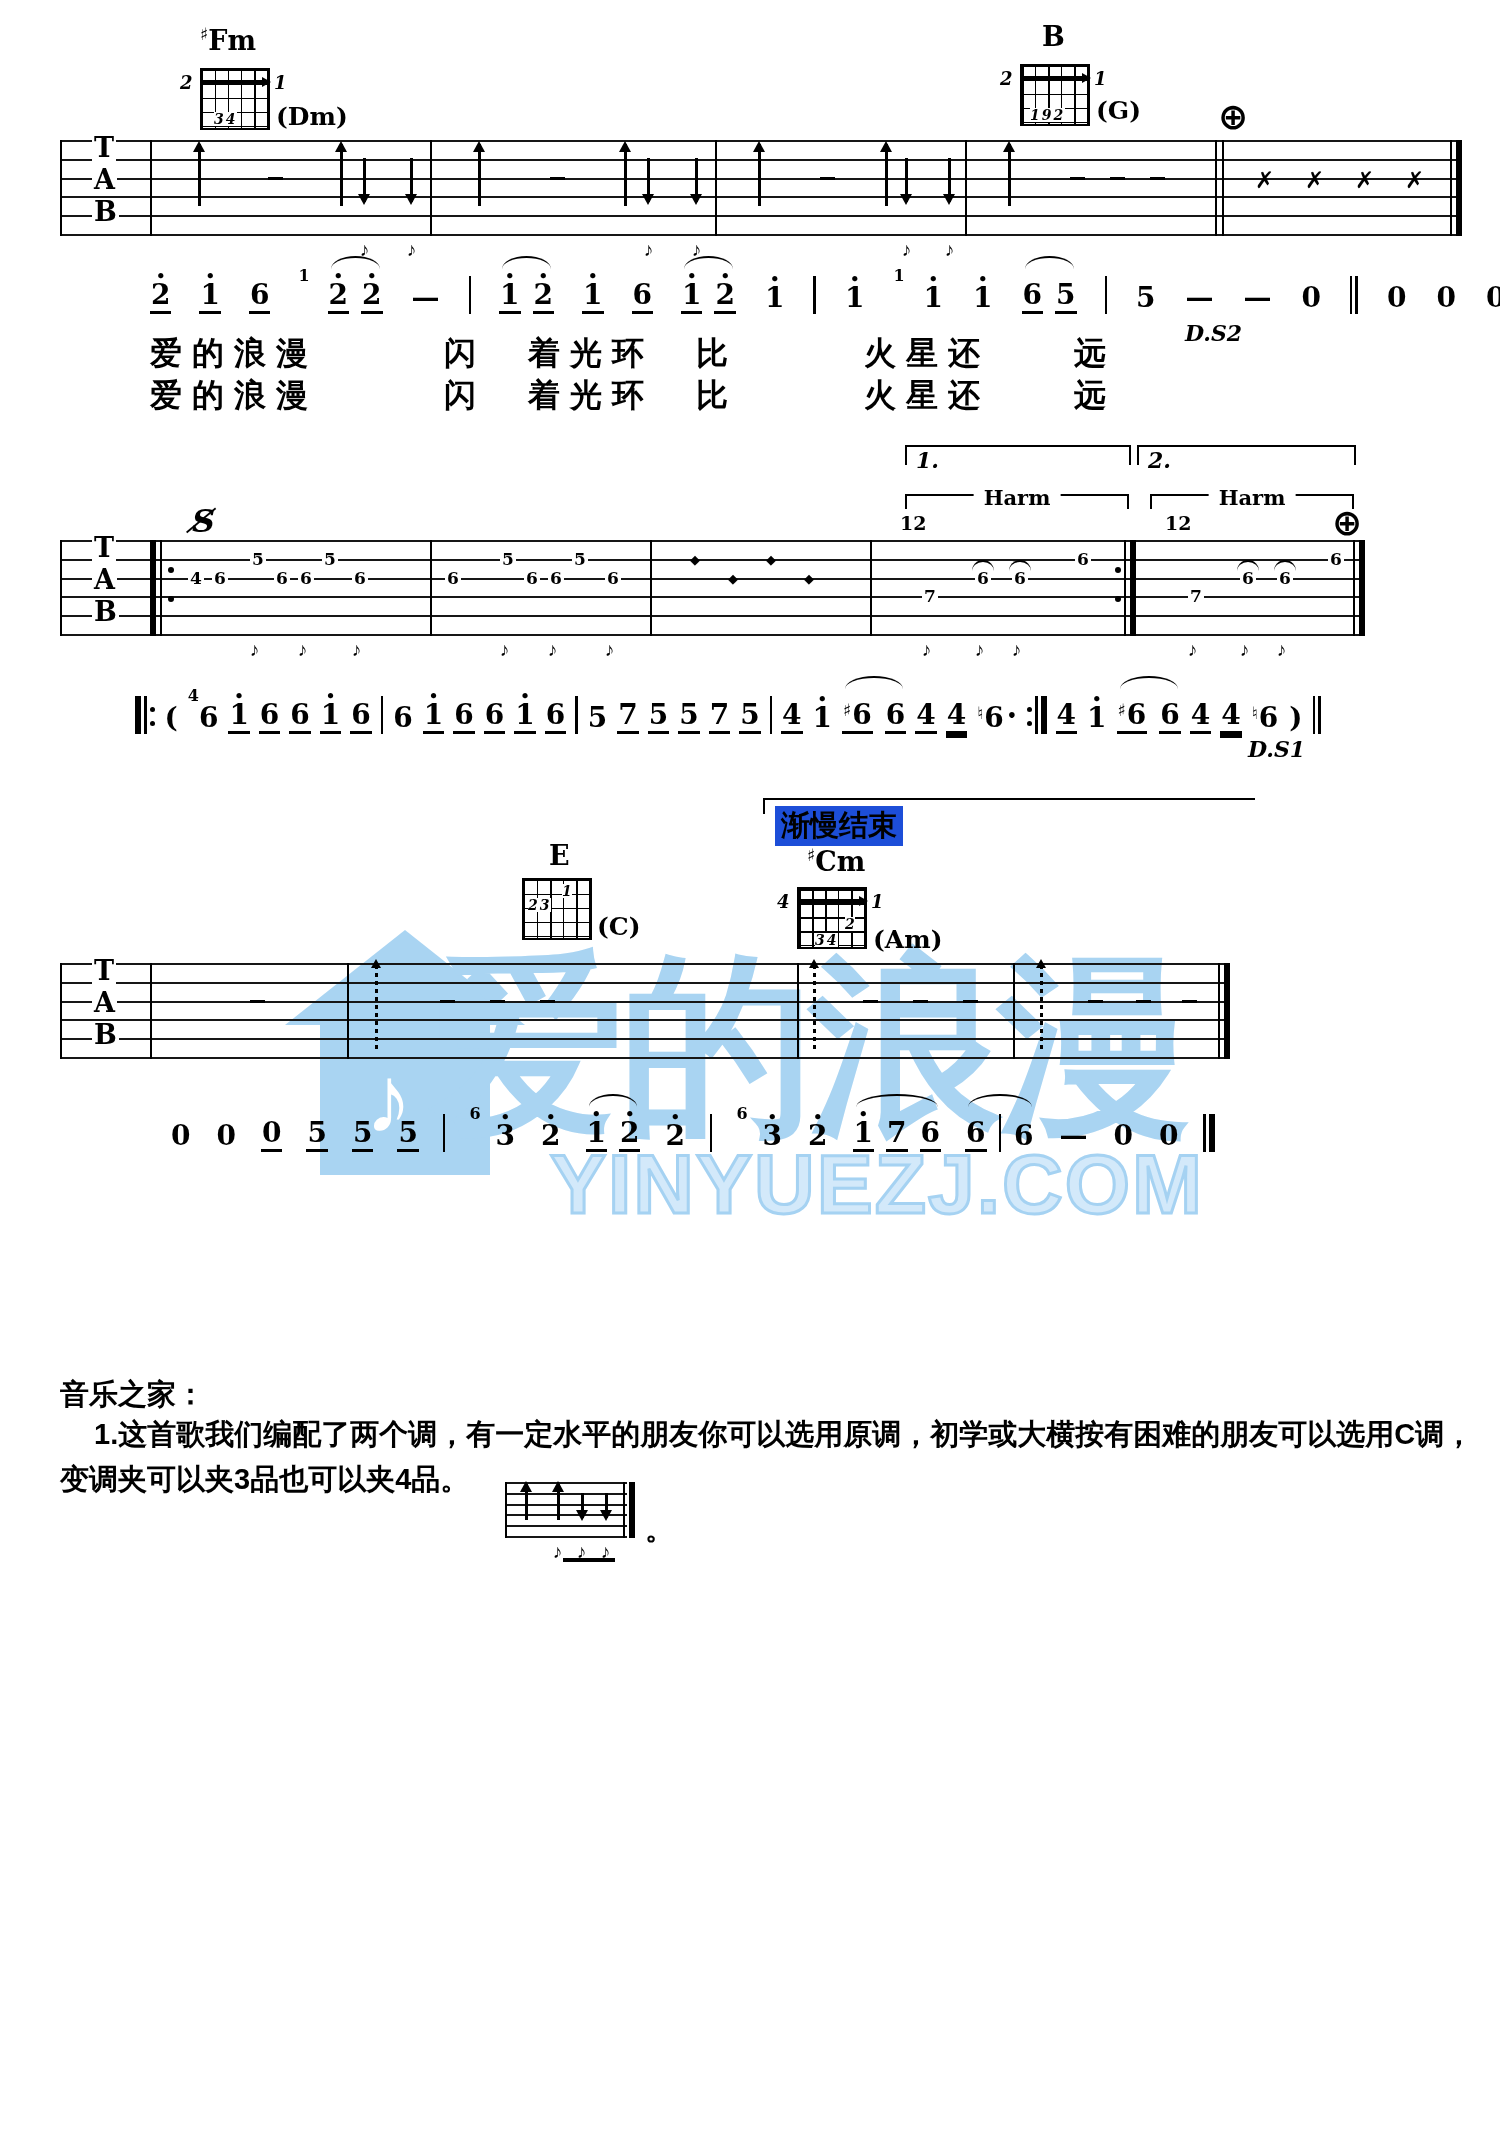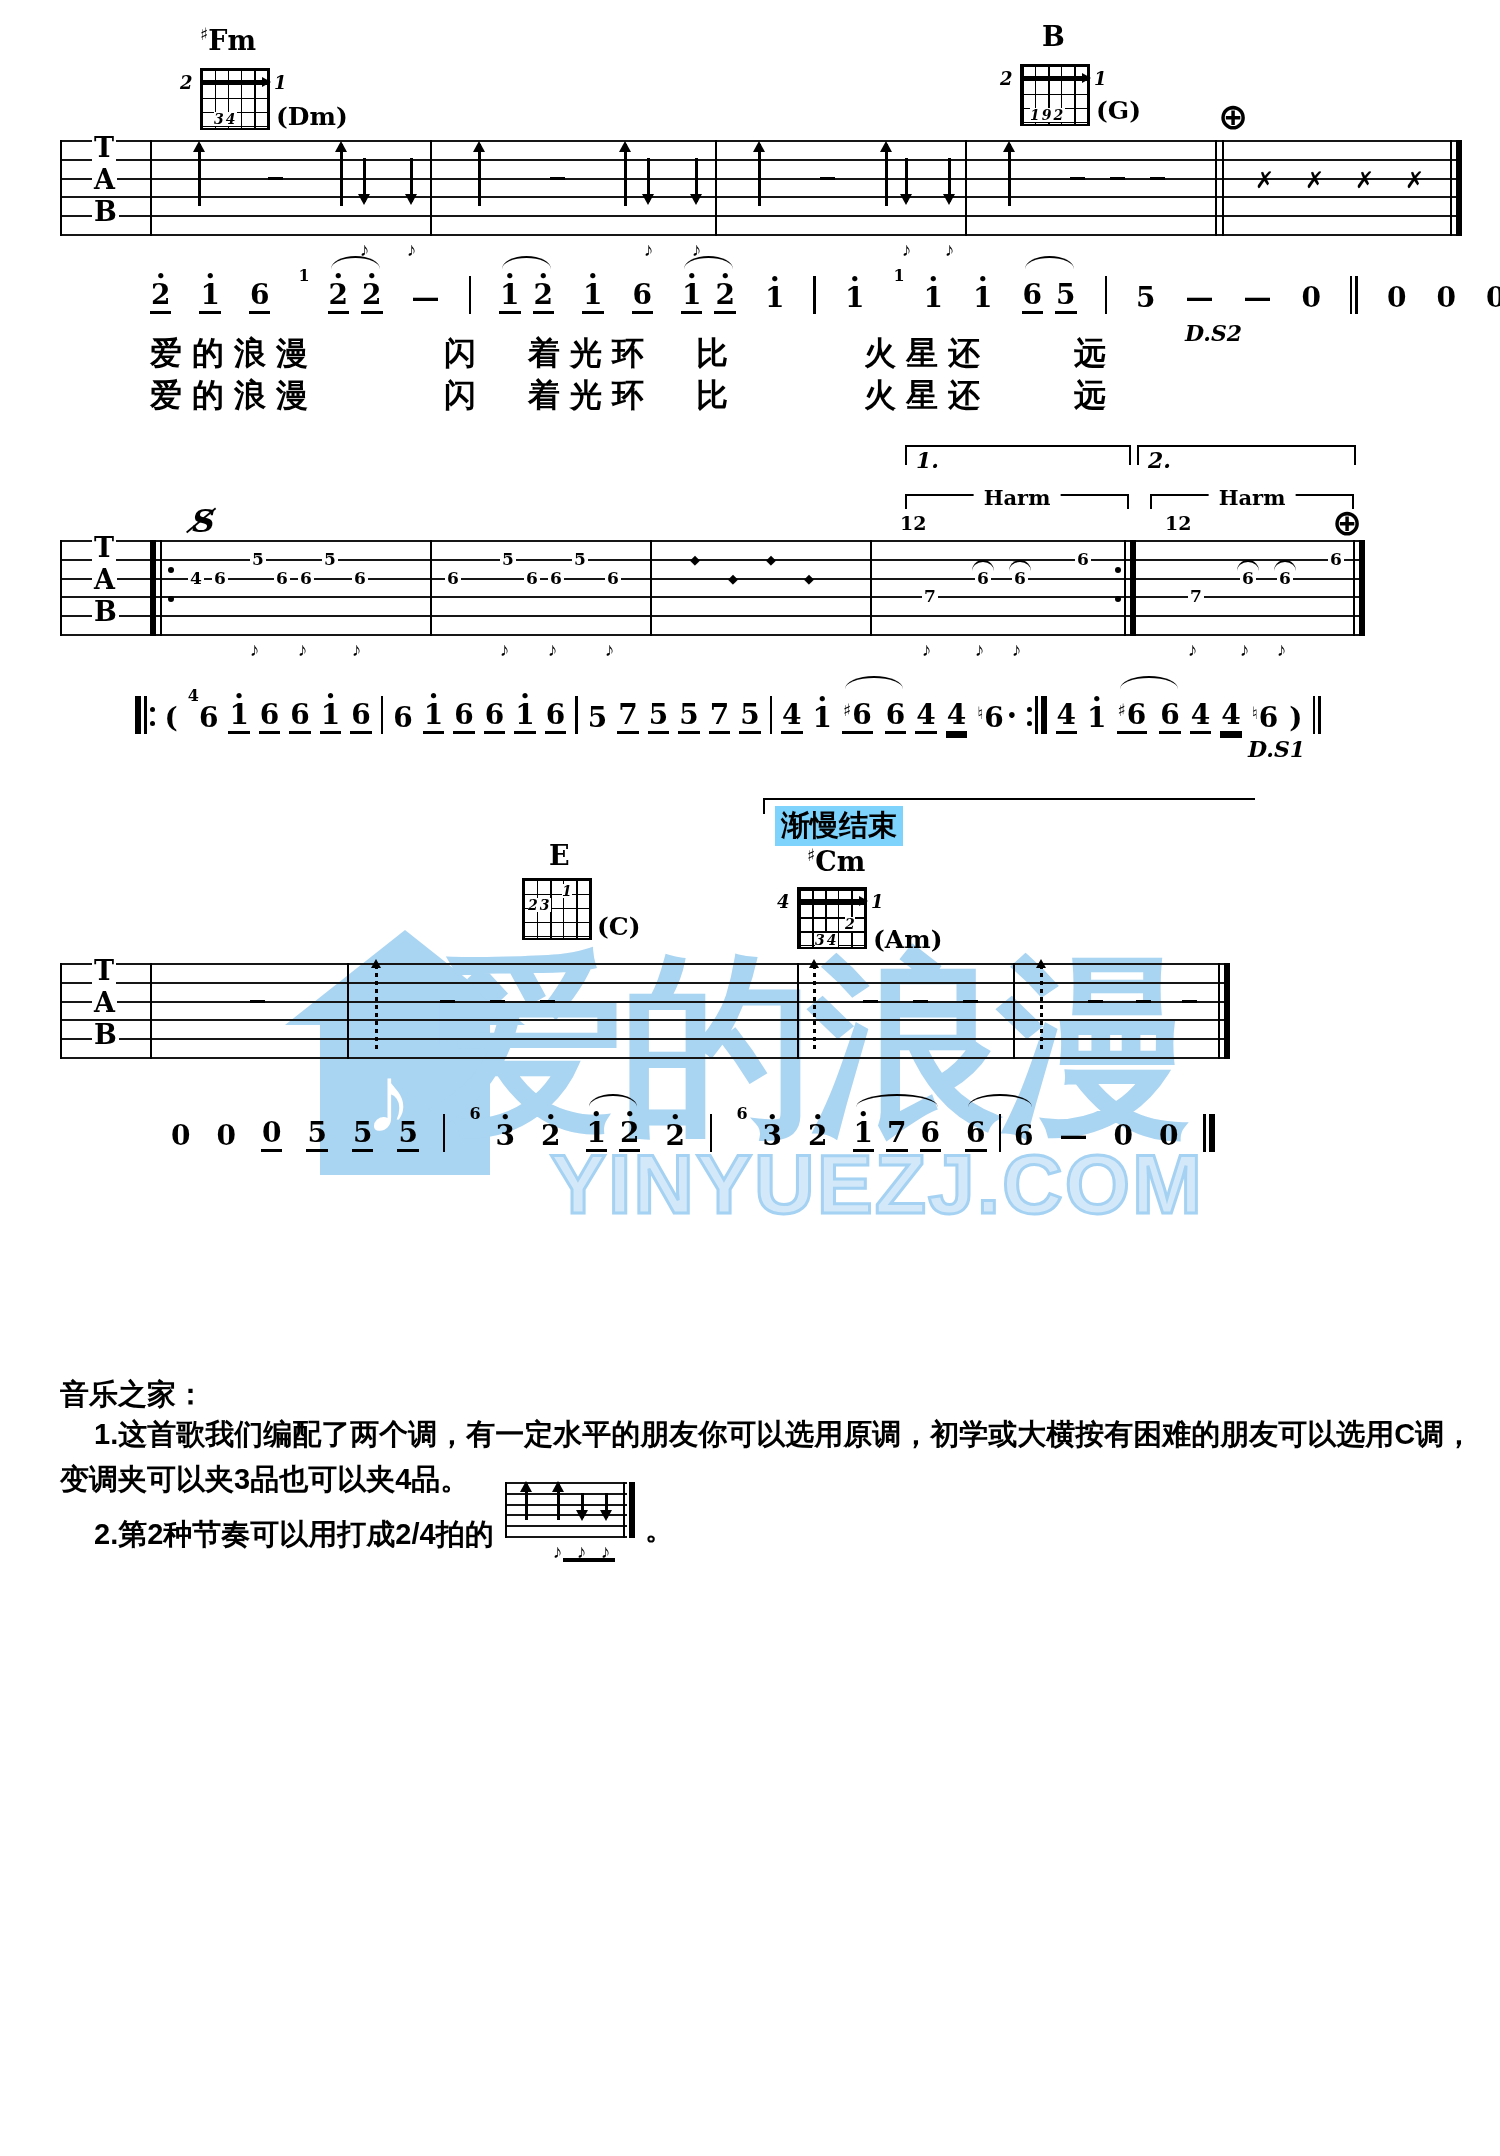--- a/index.html
+++ b/index.html
@@ -72,21 +72,21 @@
   .coda{font:bold 36px "DejaVu Sans",sans-serif;}
   .segno{font:bold italic 32px "DejaVu Serif",serif;}
   .volta{position:absolute;height:18px;border-top:2.5px solid #000;border-left:2.5px solid #000;
          border-right:2.5px solid #000;z-index:2;}
   .volta-label{position:absolute;left:6px;top:0px;font:bold italic 22px "DejaVu Serif",serif;
                background:#fff;padding:0 3px;}
   .harm{position:absolute;height:13px;border:2.5px solid #000;border-bottom:none;z-index:2;}
   .harm-label{position:absolute;left:50%;transform:translateX(-50%);top:-11px;background:#fff;
               padding:0 10px;font:bold 21px "DejaVu Serif",serif;}
   .rit{position:absolute;height:14px;border-top:2.5px solid #000;border-left:2.5px solid #000;z-index:2;}
-  .rit-label{position:absolute;left:10px;top:6px;font-weight:bold;font-size:29px;background:#7dd3fc;
+  .rit-label{position:absolute;left:10px;top:6px;font-weight:bold;font-size:29px;background:#1d4ed8;
              padding:0 6px;white-space:nowrap;}
   
   .lyr{position:absolute;font-size:32px;font-weight:bold;letter-spacing:10px;white-space:pre;z-index:1;}
   .para{position:absolute;font-size:29px;font-weight:bold;line-height:1.55;z-index:1;}
   .punct{position:absolute;font-size:29px;font-weight:bold;z-index:1;}
   
   .chord{position:absolute;z-index:2;}
   .cname{position:absolute;font:bold 27px "DejaVu Serif",serif;white-space:nowrap;}
   .cpre{font-size:17px;vertical-align:super;}
   .cgrid{position:absolute;width:66px;height:58px;border:2px solid #000;background-image:
@@ -682,21 +682,20 @@
         <div class="jtxt">0</div>
       </div>
       <div class="jbarwrap">
         <div class="jbar"></div>
         <div class="jbar thick"></div>
       </div>
     </div>
 
   <div class="para" style="left:60px;top:1372px;">音乐之家：</div>
   <div class="para" style="left:60px;top:1412px;width:1430px;text-indent:34px;">1.这首歌我们编配了两个调，有一定水平的朋友你可以选用原调，初学或大横按有困难的朋友可以选用C调，变调夹可以夹3品也可以夹4品。</div>
-  <div class="para" style="left:60px;top:1512px;text-indent:34px;">2.第2种节奏可以用打成2/4拍的</div>
   <div id="ministaff" class="staff">
       <div class="sline" style="top: 0px;"></div>
       <div class="sline" style="top: 10.8px;"></div>
       <div class="sline" style="top: 21.6px;"></div>
       <div class="sline" style="top: 32.4px;"></div>
       <div class="sline" style="top: 43.2px;"></div>
       <div class="sline" style="top: 54px;"></div>
       <div class="sbar" style="left: 0px; width: 2px; height: 56px;"></div>
       <div class="sbar" style="left: 118px; width: 2px; height: 56px;"></div>
       <div class="sbar" style="left: 124px; width: 6px; height: 56px;"></div>

